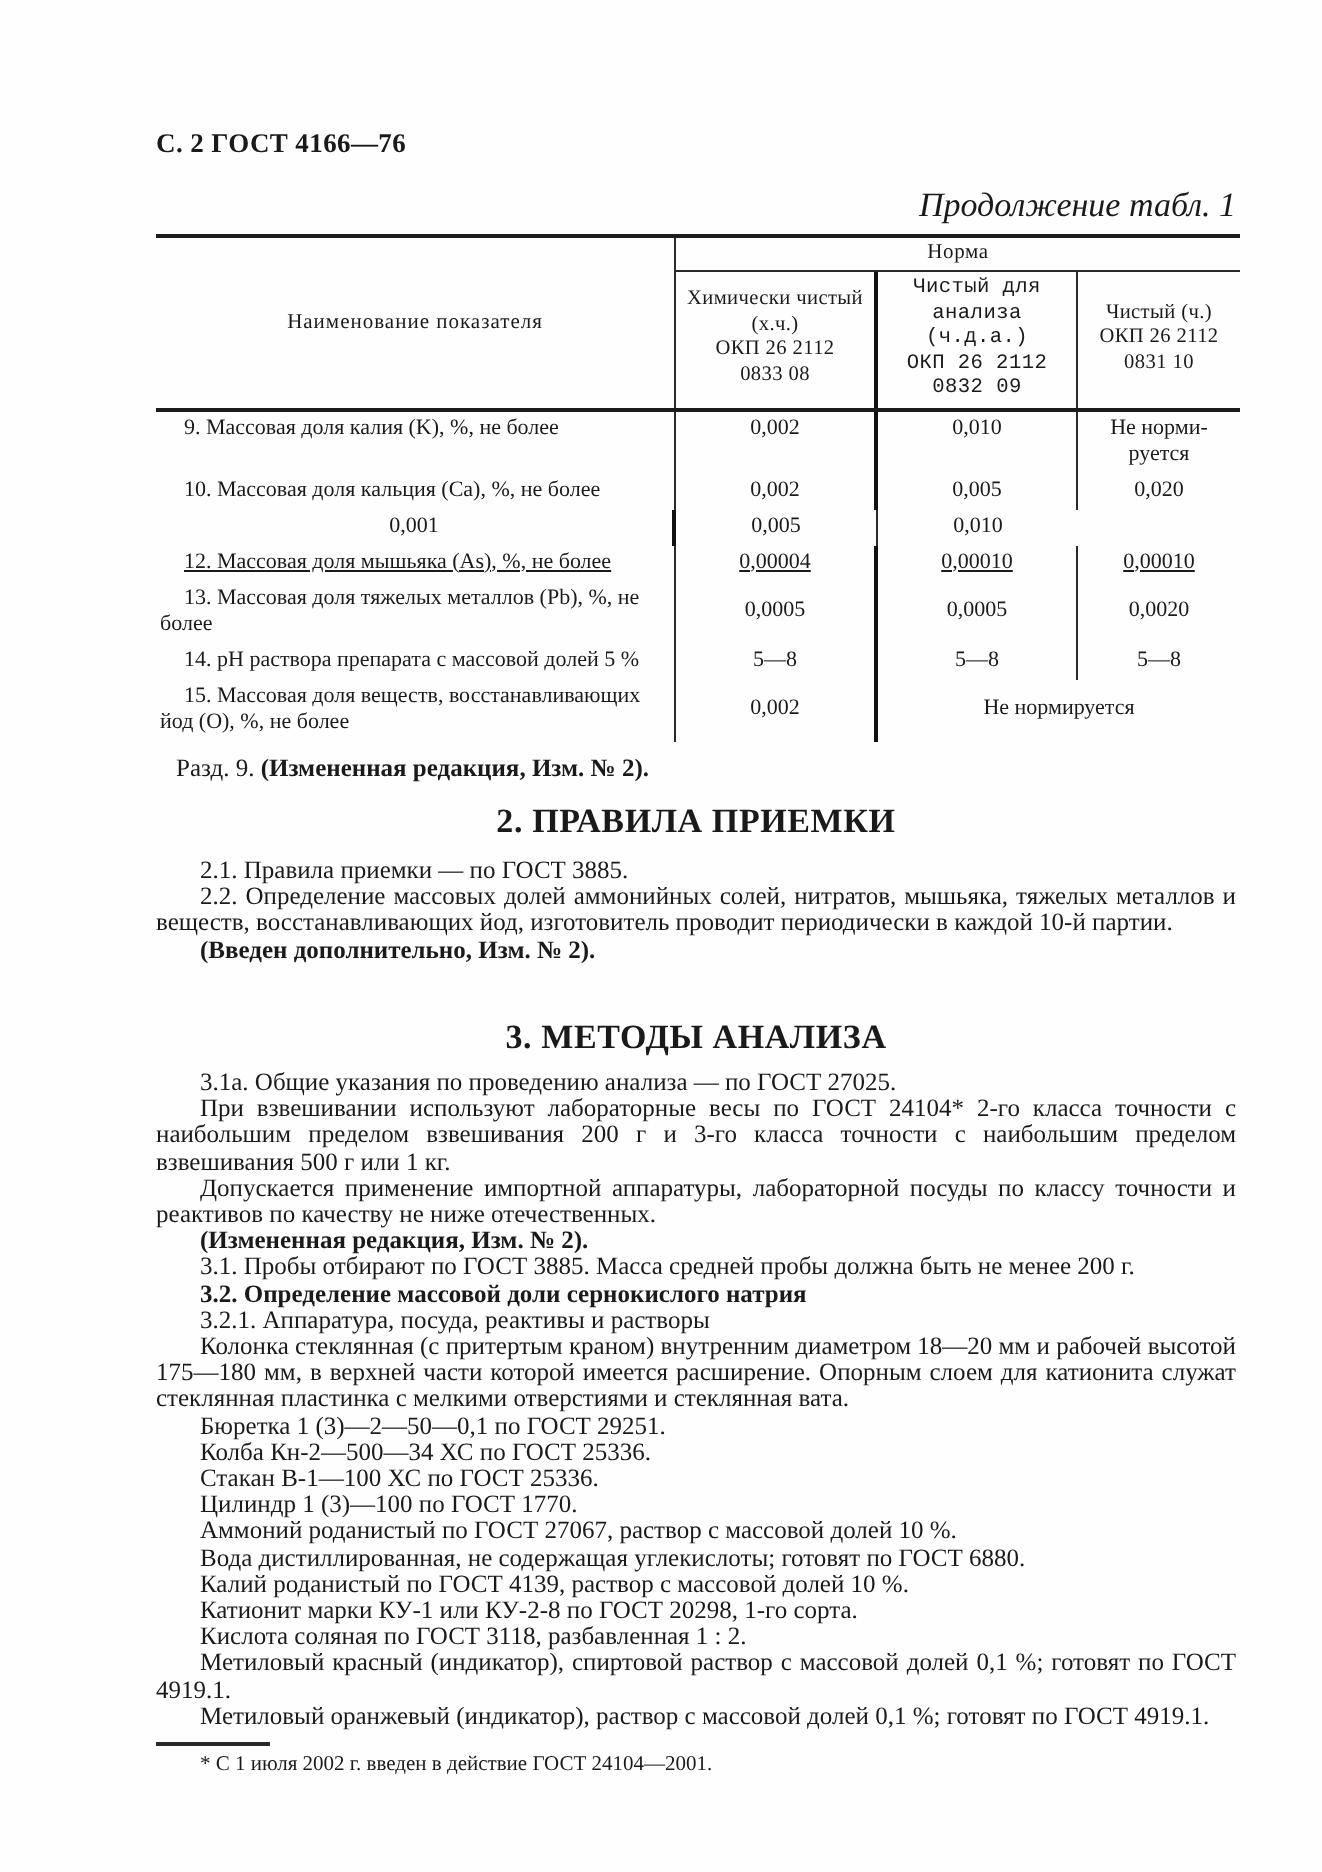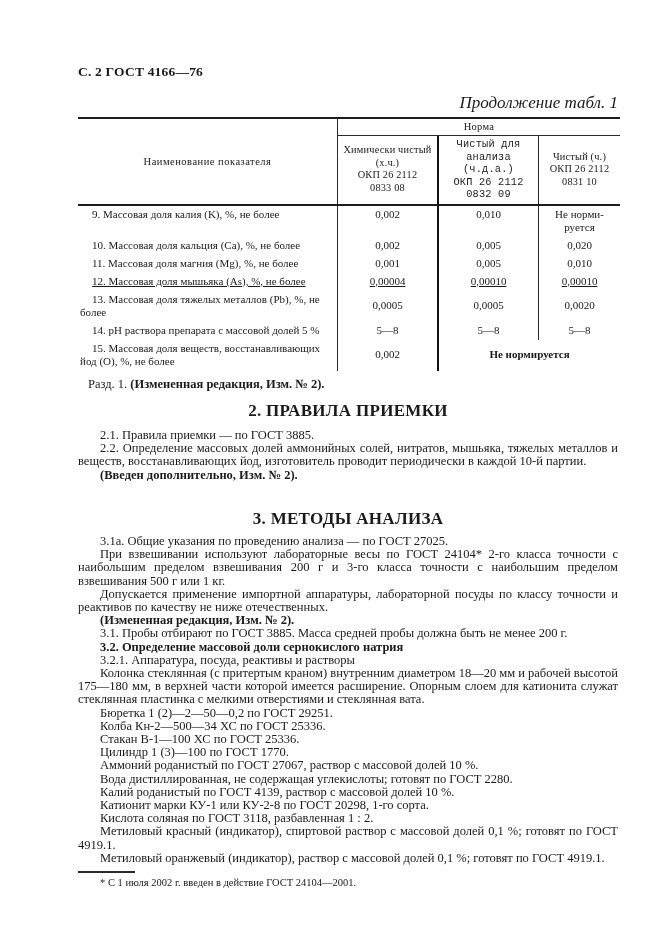--- a/index.html
+++ b/index.html
@@ -47,21 +47,21 @@
     text-indent:12px;padding:2px 6px 3px 2px;
     border-right:1px solid #2a2a2a;box-sizing:border-box;
   }
   .t-row .val{
     display:flex;align-items:center;justify-content:center;
     font-size:11px;line-height:13px;white-space:pre-line;text-align:center;
     padding:2px 1px 3px;box-sizing:border-box;
   }
   .t-row .c2{border-right:2px solid #111;}
   .t-row .c3{border-right:1px solid #2a2a2a;}
-  .t-row .c34{grid-column:3/5;font-weight:bold;}
+  .t-row .c34{grid-column:3/5;}
   .r9  .val{align-items:flex-start;}
   .r9  > div{padding-bottom:9px;}
   .r10 > div{padding-bottom:4px;}
   .r11 > div{padding-bottom:3px;}
   .r12 > div{padding-bottom:4px;text-decoration:underline;}
   .r13 > div{padding-bottom:3px;}
   .r14 > div{padding-bottom:5px;}
   .r15 > div{padding-bottom:3px;}
 
   
@@ -113,21 +113,20 @@
         <div class="val c4">Не норми-
 руется</div>
       </div>
       <div class="t-row r10">
         <div class="c1">10. Массовая доля кальция (Ca), %, не более</div>
         <div class="val c2">0,002</div>
         <div class="val c3">0,005</div>
         <div class="val c4">0,020</div>
       </div>
       <div class="t-row r11">
-        <div class="c1">11. Массовая доля магния (Mg), %, не более</div>
         <div class="val c2">0,001</div>
         <div class="val c3">0,005</div>
         <div class="val c4">0,010</div>
       </div>
       <div class="t-row r12">
         <div class="c1">12. Массовая доля мышьяка (As), %, не более</div>
         <div class="val c2">0,00004</div>
         <div class="val c3">0,00010</div>
         <div class="val c4">0,00010</div>
       </div>
@@ -146,42 +145,42 @@
       </div>
       <div class="t-row r15">
         <div class="c1">15. Массовая доля веществ, восстанавливающих
 йод (O), %, не более</div>
         <div class="val c2">0,002</div>
         <div class="val c34">Не нормируется</div>
       </div>
     </div>
   </div>
 
-  <div class="para razd"><span>Разд. 1. </span><span class="b">(Измененная редакция, Изм. № 2).</span></div>
+  <div class="para razd"><span>Разд. 9. </span><span class="b">(Измененная редакция, Изм. № 2).</span></div>
 
   <div class="para sec-h">2. ПРАВИЛА ПРИЕМКИ</div>
   <div class="para">2.1. Правила приемки — по ГОСТ 3885.</div>
   <div class="para">2.2. Определение массовых долей аммонийных солей, нитратов, мышьяка, тяжелых металлов и веществ, восстанавливающих йод, изготовитель проводит периодически в каждой 10-й партии.</div>
   <div class="para b">(Введен дополнительно, Изм. № 2).</div>
 
   <div class="para sec-h sec-h3">3. МЕТОДЫ АНАЛИЗА</div>
   <div class="para">3.1а. Общие указания по проведению анализа — по ГОСТ 27025.</div>
   <div class="para">При взвешивании используют лабораторные весы по ГОСТ 24104* 2-го класса точности с наибольшим пределом взвешивания 200 г и 3-го класса точности с наибольшим пределом взвешивания 500 г или 1 кг.</div>
   <div class="para">Допускается применение импортной аппаратуры, лабораторной посуды по классу точности и реактивов по качеству не ниже отечественных.</div>
   <div class="para b">(Измененная редакция, Изм. № 2).</div>
   <div class="para">3.1. Пробы отбирают по ГОСТ 3885. Масса средней пробы должна быть не менее 200 г.</div>
   <div class="para b">3.2. Определение массовой доли сернокислого натрия</div>
   <div class="para">3.2.1. Аппаратура, посуда, реактивы и растворы</div>
   <div class="para">Колонка стеклянная (с притертым краном) внутренним диаметром 18—20 мм и рабочей высотой 175—180 мм, в верхней части которой имеется расширение. Опорным слоем для катионита служат стеклянная пластинка с мелкими отверстиями и стеклянная вата.</div>
-  <div class="para">Бюретка 1 (2)—2—50—0,2 по ГОСТ 29251.</div>
+  <div class="para">Бюретка 1 (3)—2—50—0,1 по ГОСТ 29251.</div>
   <div class="para">Колба Кн-2—500—34 ХС по ГОСТ 25336.</div>
   <div class="para">Стакан В-1—100 ХС по ГОСТ 25336.</div>
   <div class="para">Цилиндр 1 (3)—100 по ГОСТ 1770.</div>
   <div class="para">Аммоний роданистый по ГОСТ 27067, раствор с массовой долей 10 %.</div>
-  <div class="para">Вода дистиллированная, не содержащая углекислоты; готовят по ГОСТ 2280.</div>
+  <div class="para">Вода дистиллированная, не содержащая углекислоты; готовят по ГОСТ 6880.</div>
   <div class="para">Калий роданистый по ГОСТ 4139, раствор с массовой долей 10 %.</div>
   <div class="para">Катионит марки КУ-1 или КУ-2-8 по ГОСТ 20298, 1-го сорта.</div>
   <div class="para">Кислота соляная по ГОСТ 3118, разбавленная 1 : 2.</div>
   <div class="para">Метиловый красный (индикатор), спиртовой раствор с массовой долей 0,1 %; готовят по ГОСТ 4919.1.</div>
   <div class="para">Метиловый оранжевый (индикатор), раствор с массовой долей 0,1 %; готовят по ГОСТ 4919.1.</div>
 
   <div class="fn-rule"></div>
   <div class="fn">* С 1 июля 2002 г. введен в действие ГОСТ 24104—2001.</div>
 
 </div>

